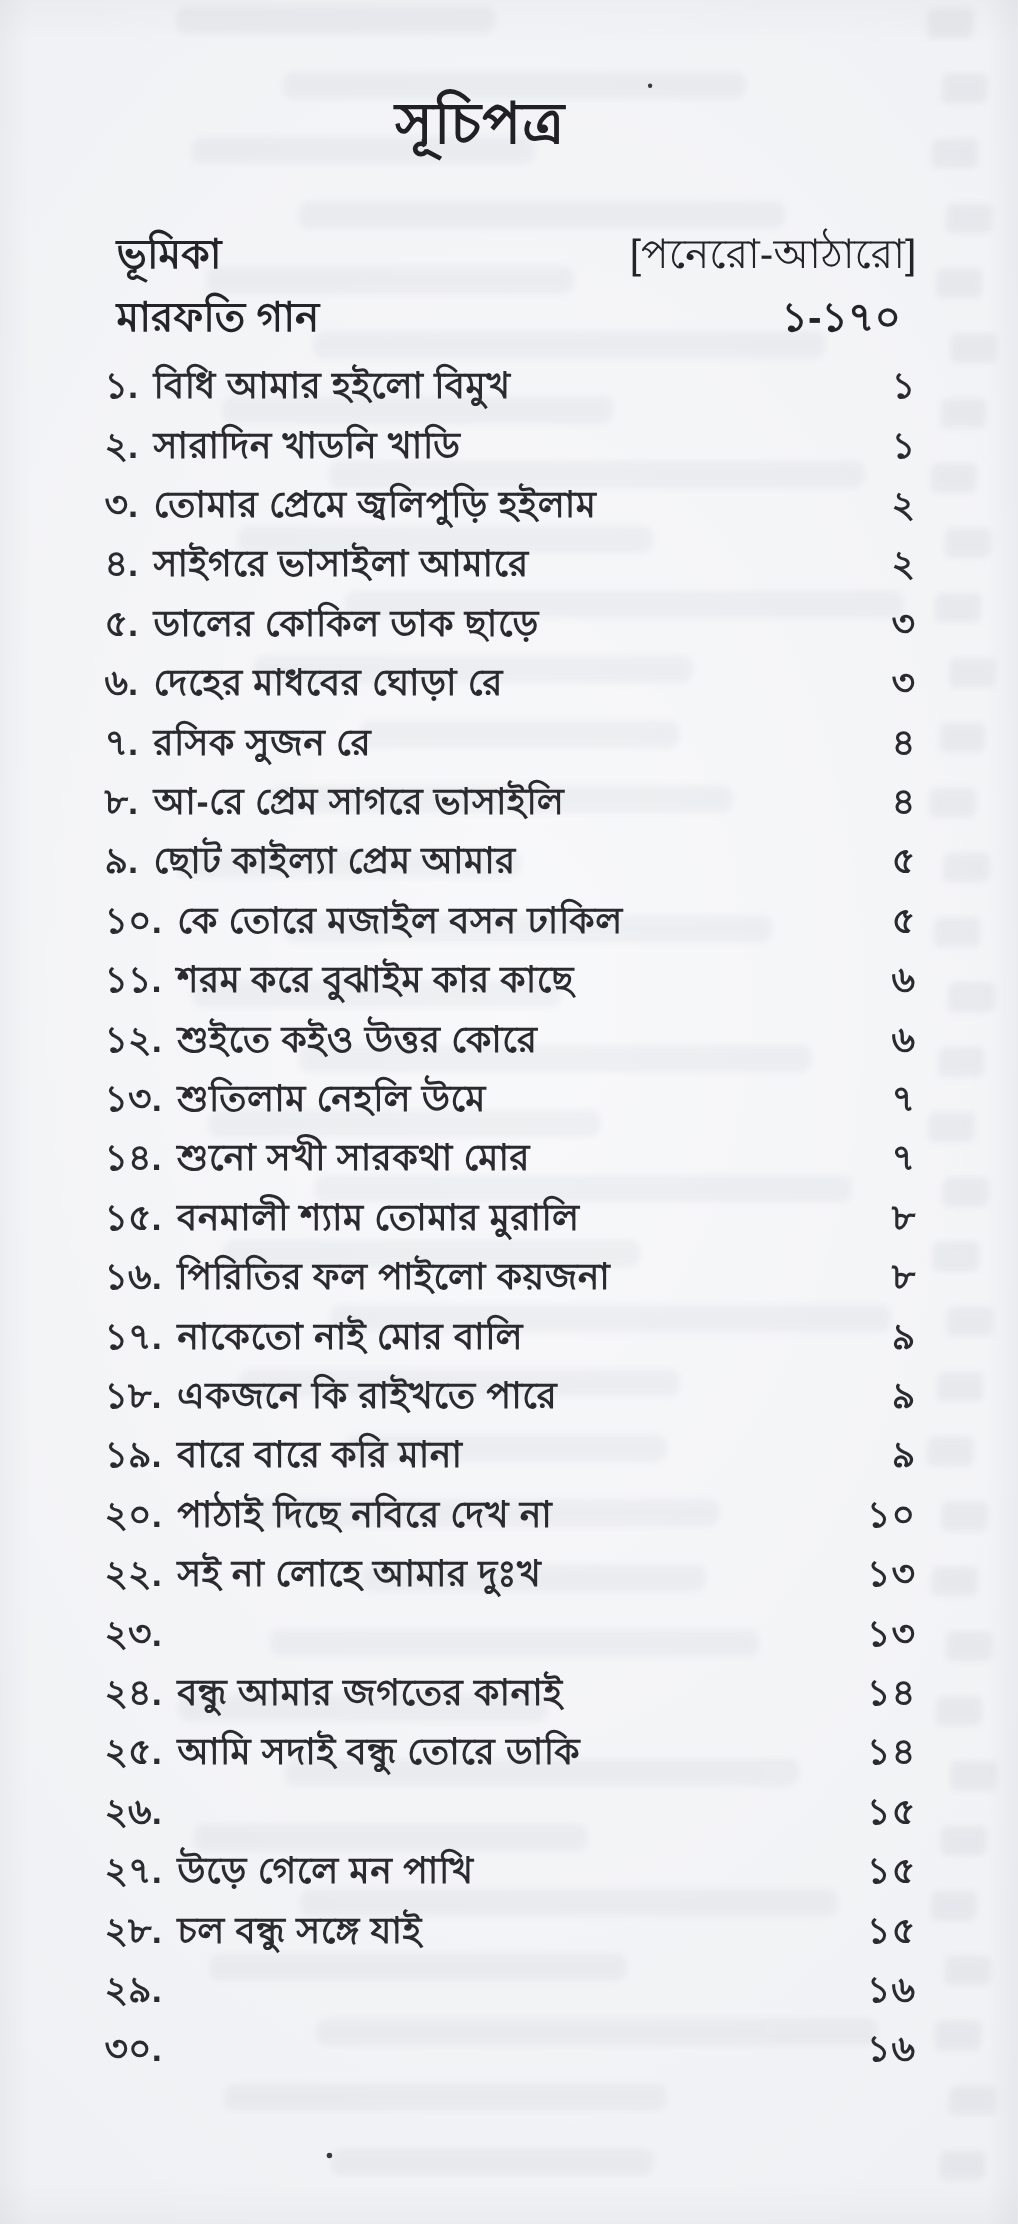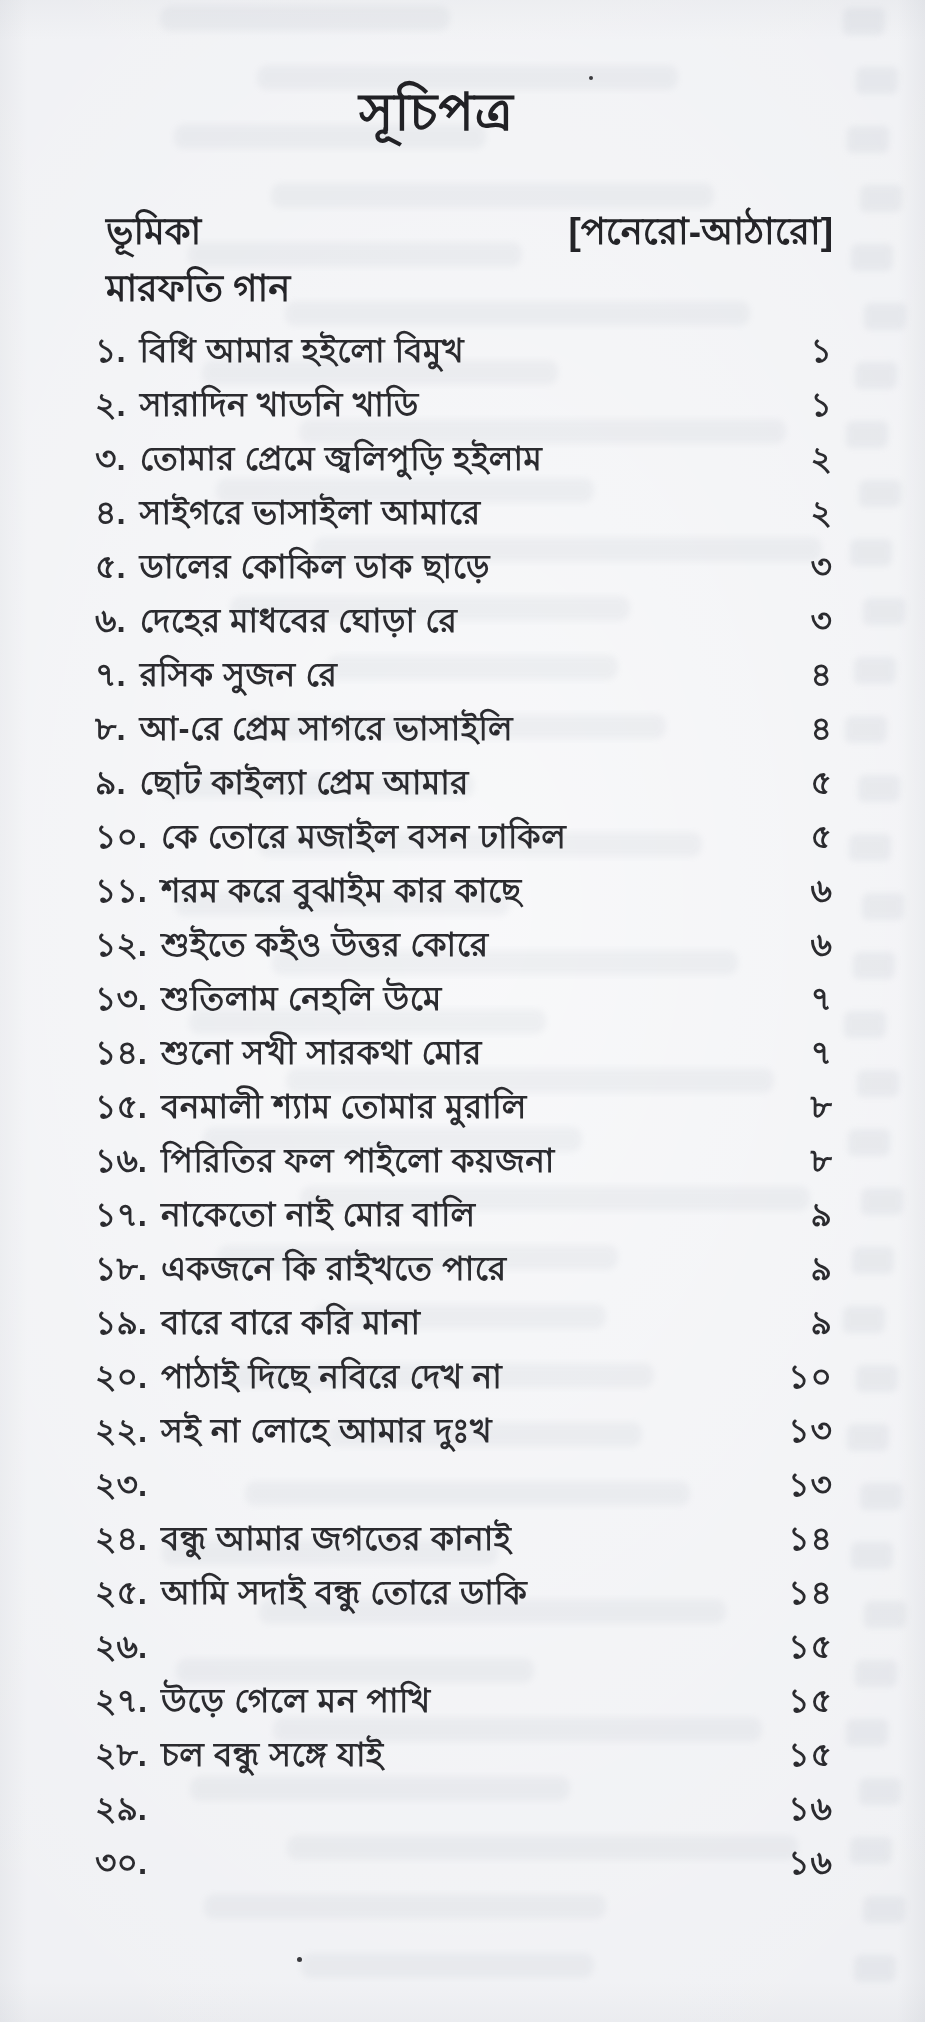--- a/index.html
+++ b/index.html
@@ -27,21 +27,21 @@
   .title{
     margin:0;padding-top:72px;height:96px;
     text-align:center;position:relative;left:-26px;
     font-size:52px;font-weight:700;letter-spacing:1px;color:#212125;
   }
   .front{padding:34px 92px 0 106px;}
   .front-row{
     display:flex;justify-content:space-between;align-items:baseline;
     height:57px;font-size:37px;font-weight:700;color:#242428;
   }
-  .front-row .fr-page{font-weight:700;}
+  .front-row .fr-page{font-weight:400;}
   .front-row.second .fr-page{padding-right:14px;font-weight:600;}
   .entries{padding:10px 92px 0 95px;}
   .row{display:flex;align-items:center;height:54px;font-size:33px;font-weight:600;color:#2b2b2f;}
   .num{margin-right:14px;white-space:nowrap;}
   .ttl{white-space:nowrap;letter-spacing:.5px;}
   .pg{margin-left:auto;white-space:nowrap;letter-spacing:1px;}
   .speck{position:absolute;background:#3a3a3e;border-radius:50%;z-index:2;}
   .speck.s1{width:5px;height:5px;left:297px;top:1957px;}
   .speck.s2{width:4px;height:4px;left:589px;top:76px;}
 </style>
@@ -125,20 +125,21 @@
 
     <h1 class="title">সূচিপত্র</h1>
 
     <div class="front">
       <div class="front-row">
         <span>ভূমিকা</span>
         <span class="fr-page">[পনেরো-আঠারো]</span>
       </div>
       <div class="front-row second">
         <span>মারফতি গান</span>
+        <span class="fr-page">১-১৭০</span>
       </div>
     </div>
 
     <div class="entries" id="entries">
         <div class="row">
           <span class="num">১.</span>
           <span class="ttl">বিধি আমার হইলো বিমুখ</span>
           <span class="pg">১</span>
         </div>
         <div class="row">

